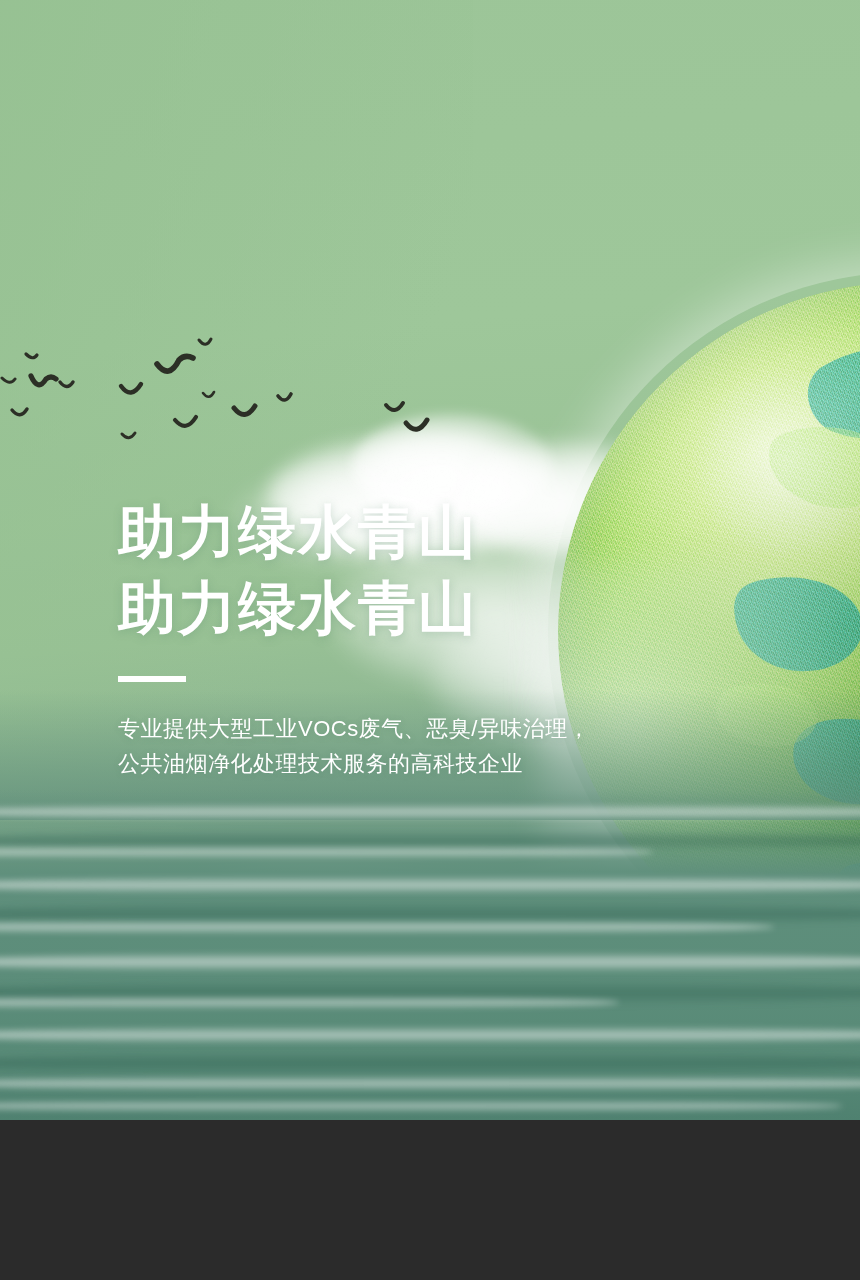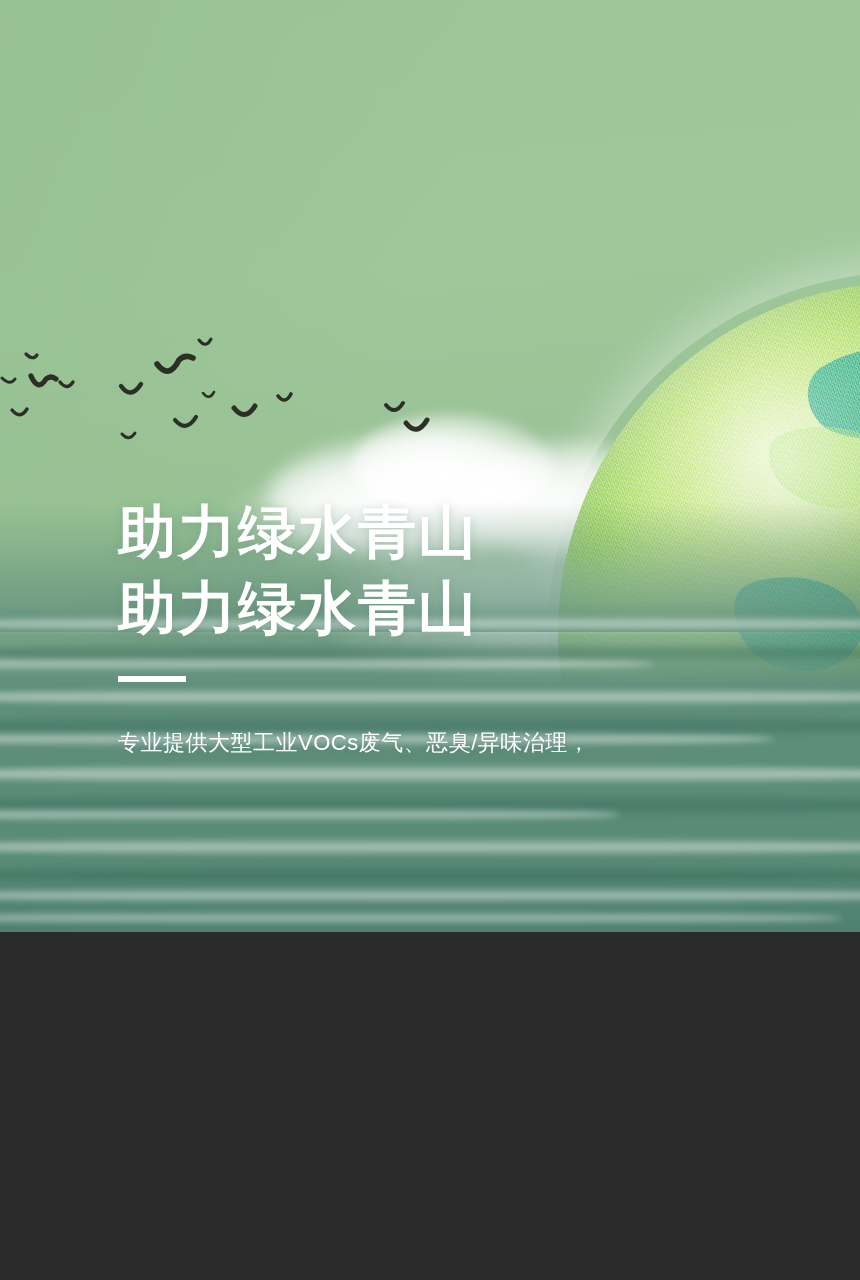--- a/index.html
+++ b/index.html
@@ -6,21 +6,21 @@
   html, body {
     margin: 0;
     padding: 0;
     background: #2b2b2b;
   }
   * { box-sizing: border-box; }
 
   .stage {
     position: relative;
     width: 860px;
-    height: 932px;
+    height: 1120px;
     overflow: hidden;
     font-family: "Liberation Sans", "DejaVu Sans", sans-serif;
     background: #9ec79a;
     user-select: none;
   }
 
   
   .sky {
     position: absolute;
     inset: 0;
@@ -196,21 +196,21 @@
     text-shadow: 0 2px 10px rgba(80,130,100,.28);
     white-space: nowrap;
   }
   .divider {
     margin-top: 30px;
     width: 68px;
     height: 6px;
     background: #ffffff;
   }
   .subcopy {
-    margin-top: 43px;
+    margin-top: 29px;
     font-size: 22px;
     line-height: 35px;
     color: #ffffff;
     letter-spacing: .5px;
     text-shadow: 0 1px 6px rgba(70,120,95,.30);
     white-space: nowrap;
   }
 </style>
 </head>
 <body>
@@ -323,16 +323,17 @@
     <div class="wave" style="top:286px; height:15px;"></div>
     <div class="wave" style="top:310px; height:12px; left:-10%; width:108%;"></div>
   </div>
 
   <div class="copy">
     <div class="headline">助力绿水青山</div>
     <div class="headline">助力绿水青山</div>
     <div class="divider"></div>
     <div class="subcopy">
       <div>专业提供大型工业VOCs废气、恶臭/异味治理，</div>
+      <div>公共油烟净化处理技术服务的高科技企业</div>
     </div>
   </div>
 
 </div>
 
 </body></html>

